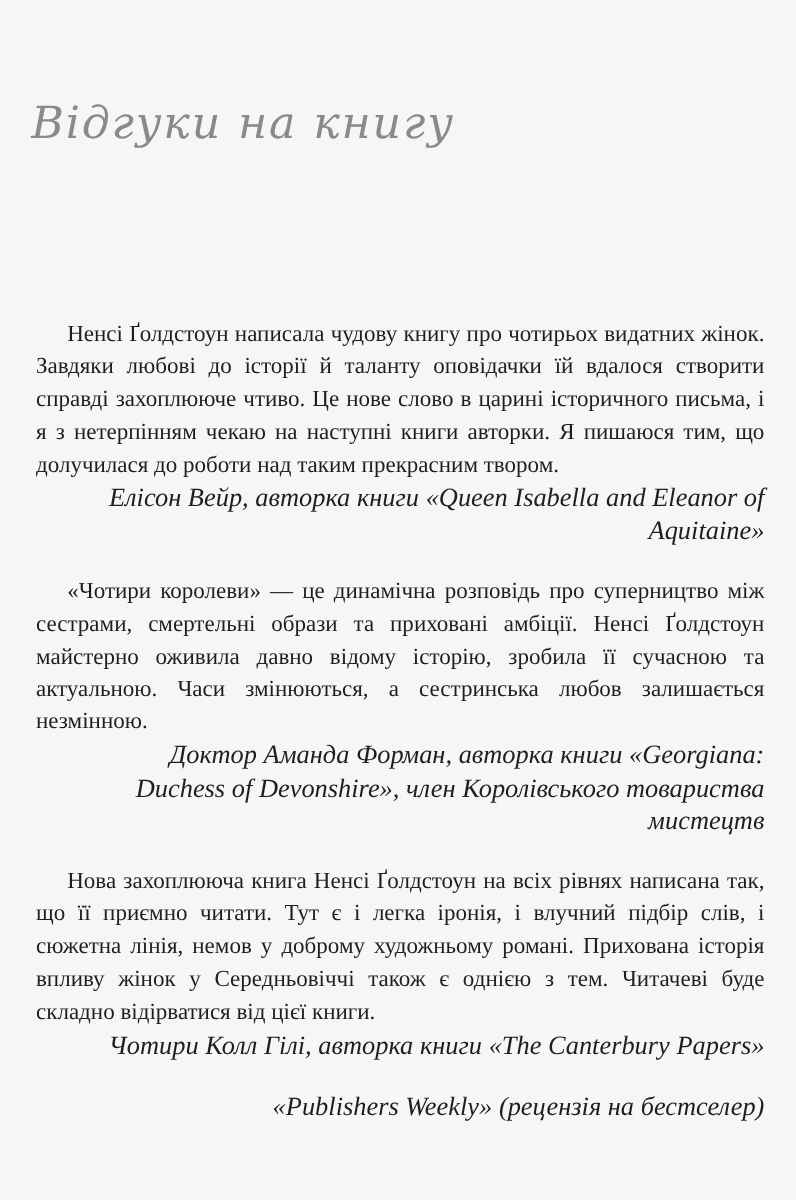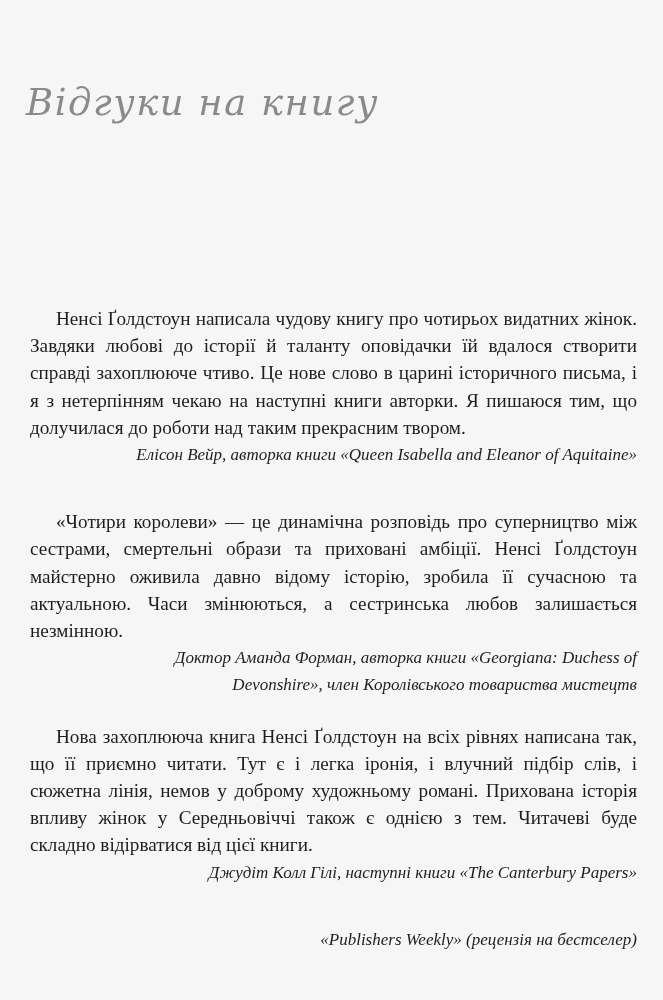--- a/index.html
+++ b/index.html
@@ -30,33 +30,32 @@
     }
     .title .line { display: block; white-space: nowrap; }
     .reviews {
       position: absolute;
       left: 30px;
       top: 265px;
       width: 607px;
     }
     .review {
       margin-bottom: 24px;
-      margin-top: 40px;
     }
     .review p {
       margin: 0;
       font-size: 19.2px;
       line-height: 27.2px;
       text-align: justify;
       text-indent: 26px;
       hyphens: manual;
     }
     .review .attr {
       margin: 0;
-      font-size: 17px;
+      font-size: 22px;
       line-height: 27.2px;
       font-style: italic;
       text-align: right;
     }
     .review.r1 .attr { text-align: right; }
     .review.r2 .attr { padding-left: 80px; }
     .review.r3 { margin-top: 2px; }
   </style>
 </head>
 <body>
@@ -69,18 +68,18 @@
   <div class="review r1">
     <p>Ненсі Ґолдстоун написала чудову книгу про чотирьох видатних жінок. Завдяки любові до історії й таланту оповідачки їй вдалося створити справді захоплююче чтиво. Це нове слово в царині історичного письма, і я з нетерпінням чекаю на наступні книги авторки. Я пишаюся тим, що долучилася до роботи над таким прекрасним твором.</p>
     <div class="attr">Елісон Вейр, авторка книги «Queen Isabella and Eleanor of Aquitaine»</div>
   </div>
   <div class="review r2">
     <p>«Чотири королеви» — це динамічна розповідь про суперництво між сестрами, смертельні образи та приховані амбіції. Ненсі Ґолдстоун майстерно оживила давно відому історію, зробила її сучасною та актуальною. Часи змінюються, а сестринська любов залишається незмінною.</p>
     <div class="attr">Доктор Аманда Форман, авторка книги «Georgiana: Duchess of Devonshire», член Королівського товариства мистецтв</div>
   </div>
   <div class="review r3">
     <p>Нова захоплююча книга Ненсі Ґолдстоун на всіх рівнях написана так, що її приємно читати. Тут є і легка іронія, і влучний підбір слів, і сюжетна лінія, немов у доброму художньому романі. Прихована історія впливу жінок у Середньовіччі також є однією з тем. Читачеві буде складно відірватися від цієї книги.</p>
-    <div class="attr">Джудіт Колл Гілі, наступні книги «The Canterbury Papers»</div>
+    <div class="attr">Чотири Колл Гілі, авторка книги «The Canterbury Papers»</div>
   </div>
   <div class="review r4">
     <div class="attr">«Publishers Weekly» (рецензія на бестселер)</div>
   </div>
 </div>
 
 </body></html>

